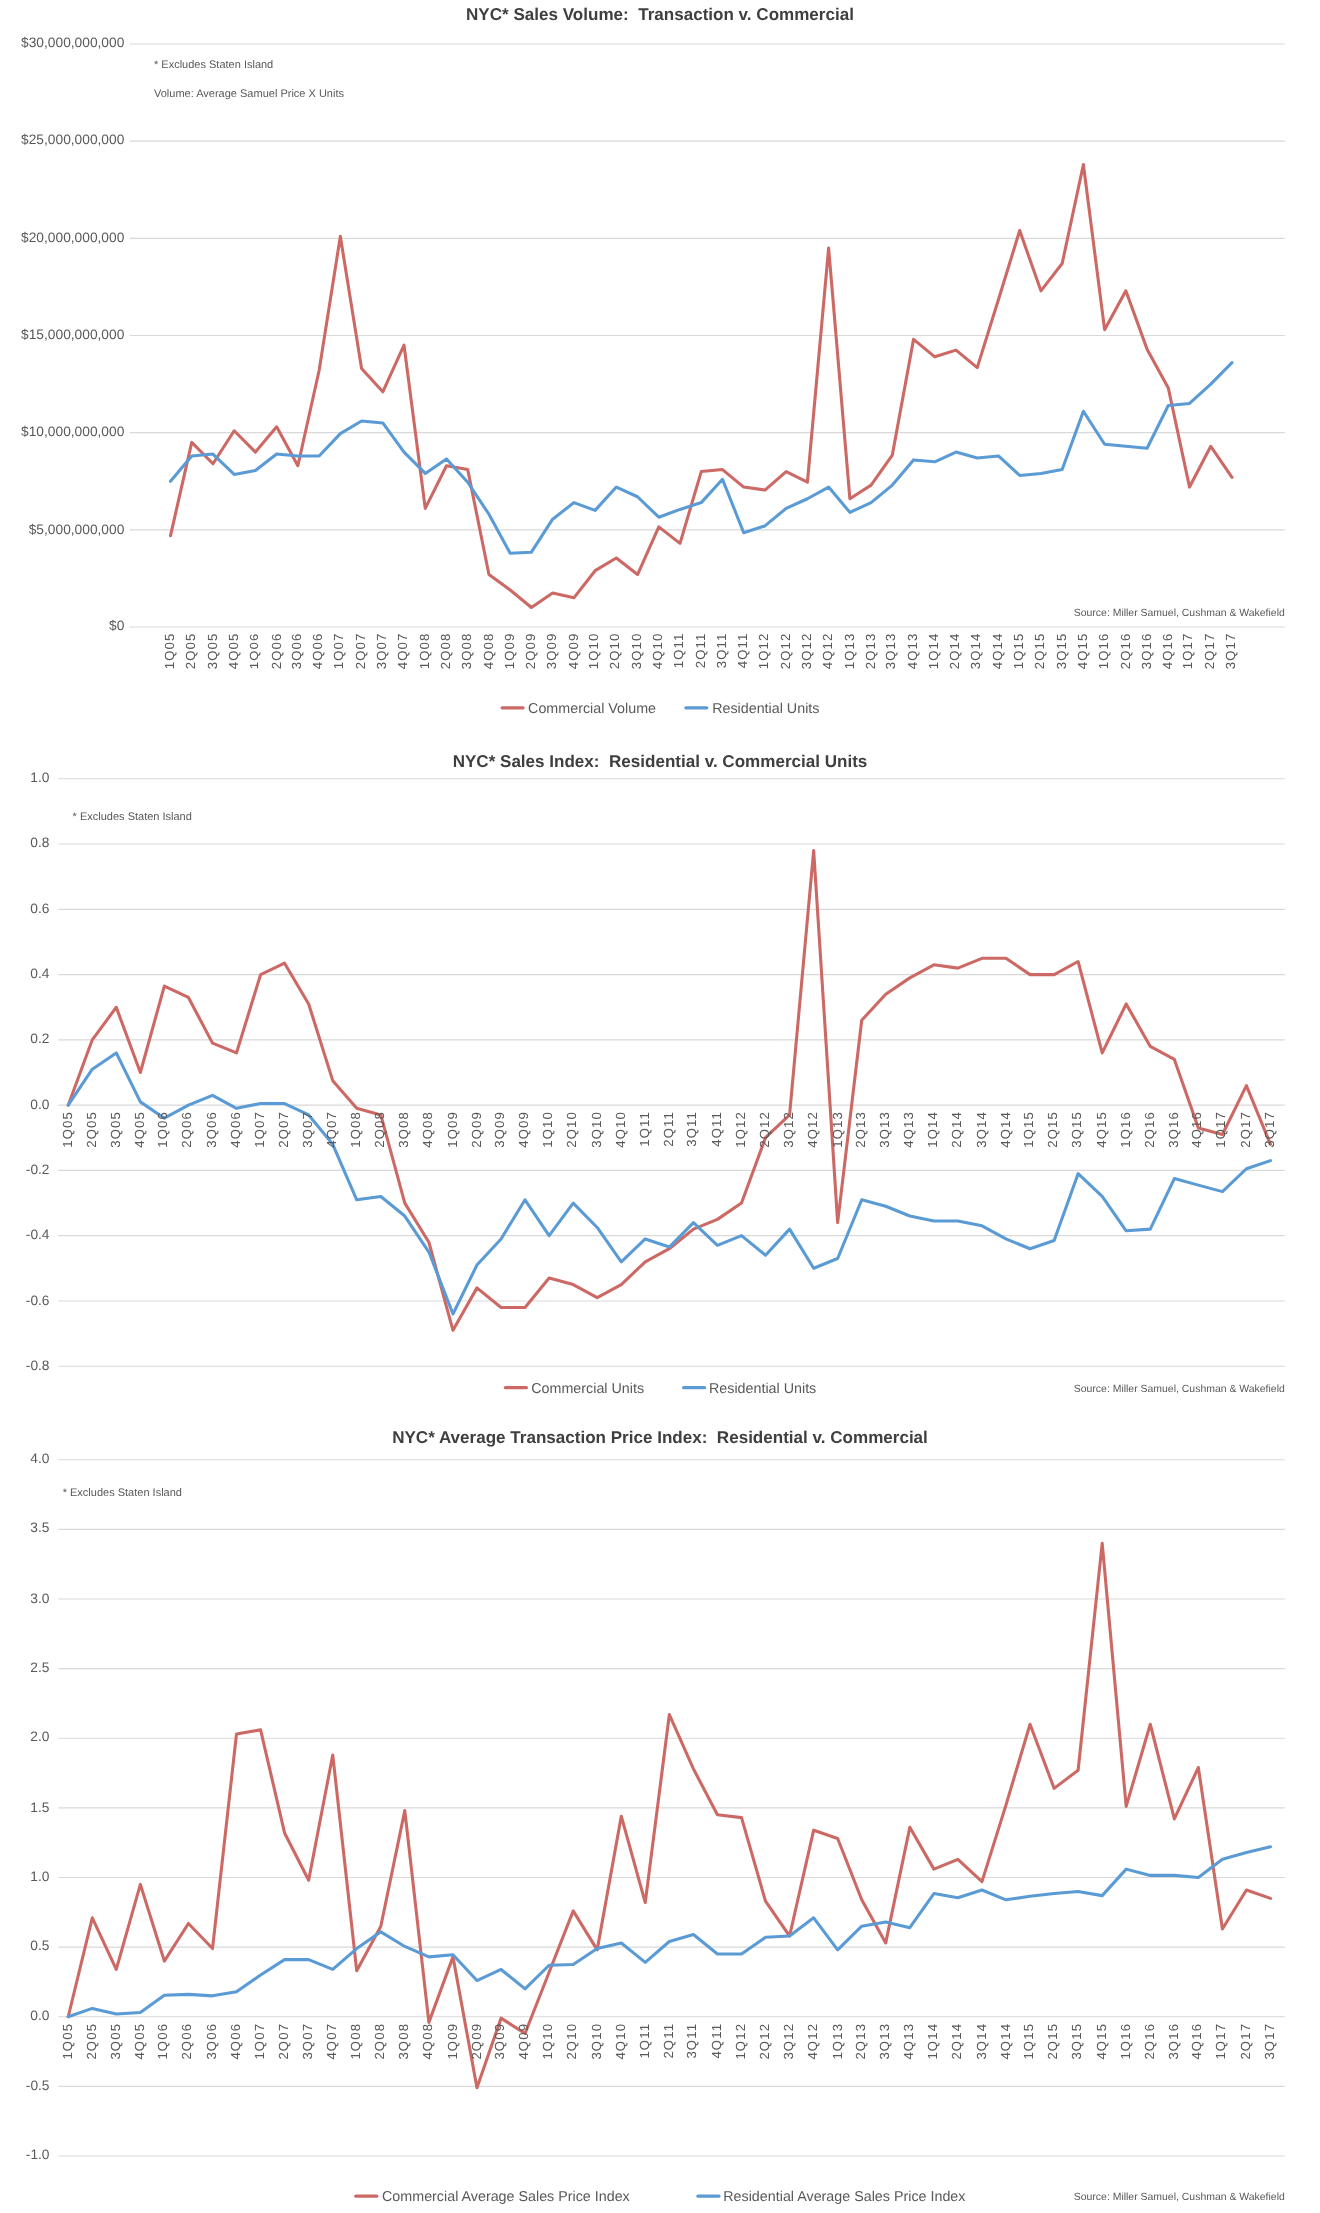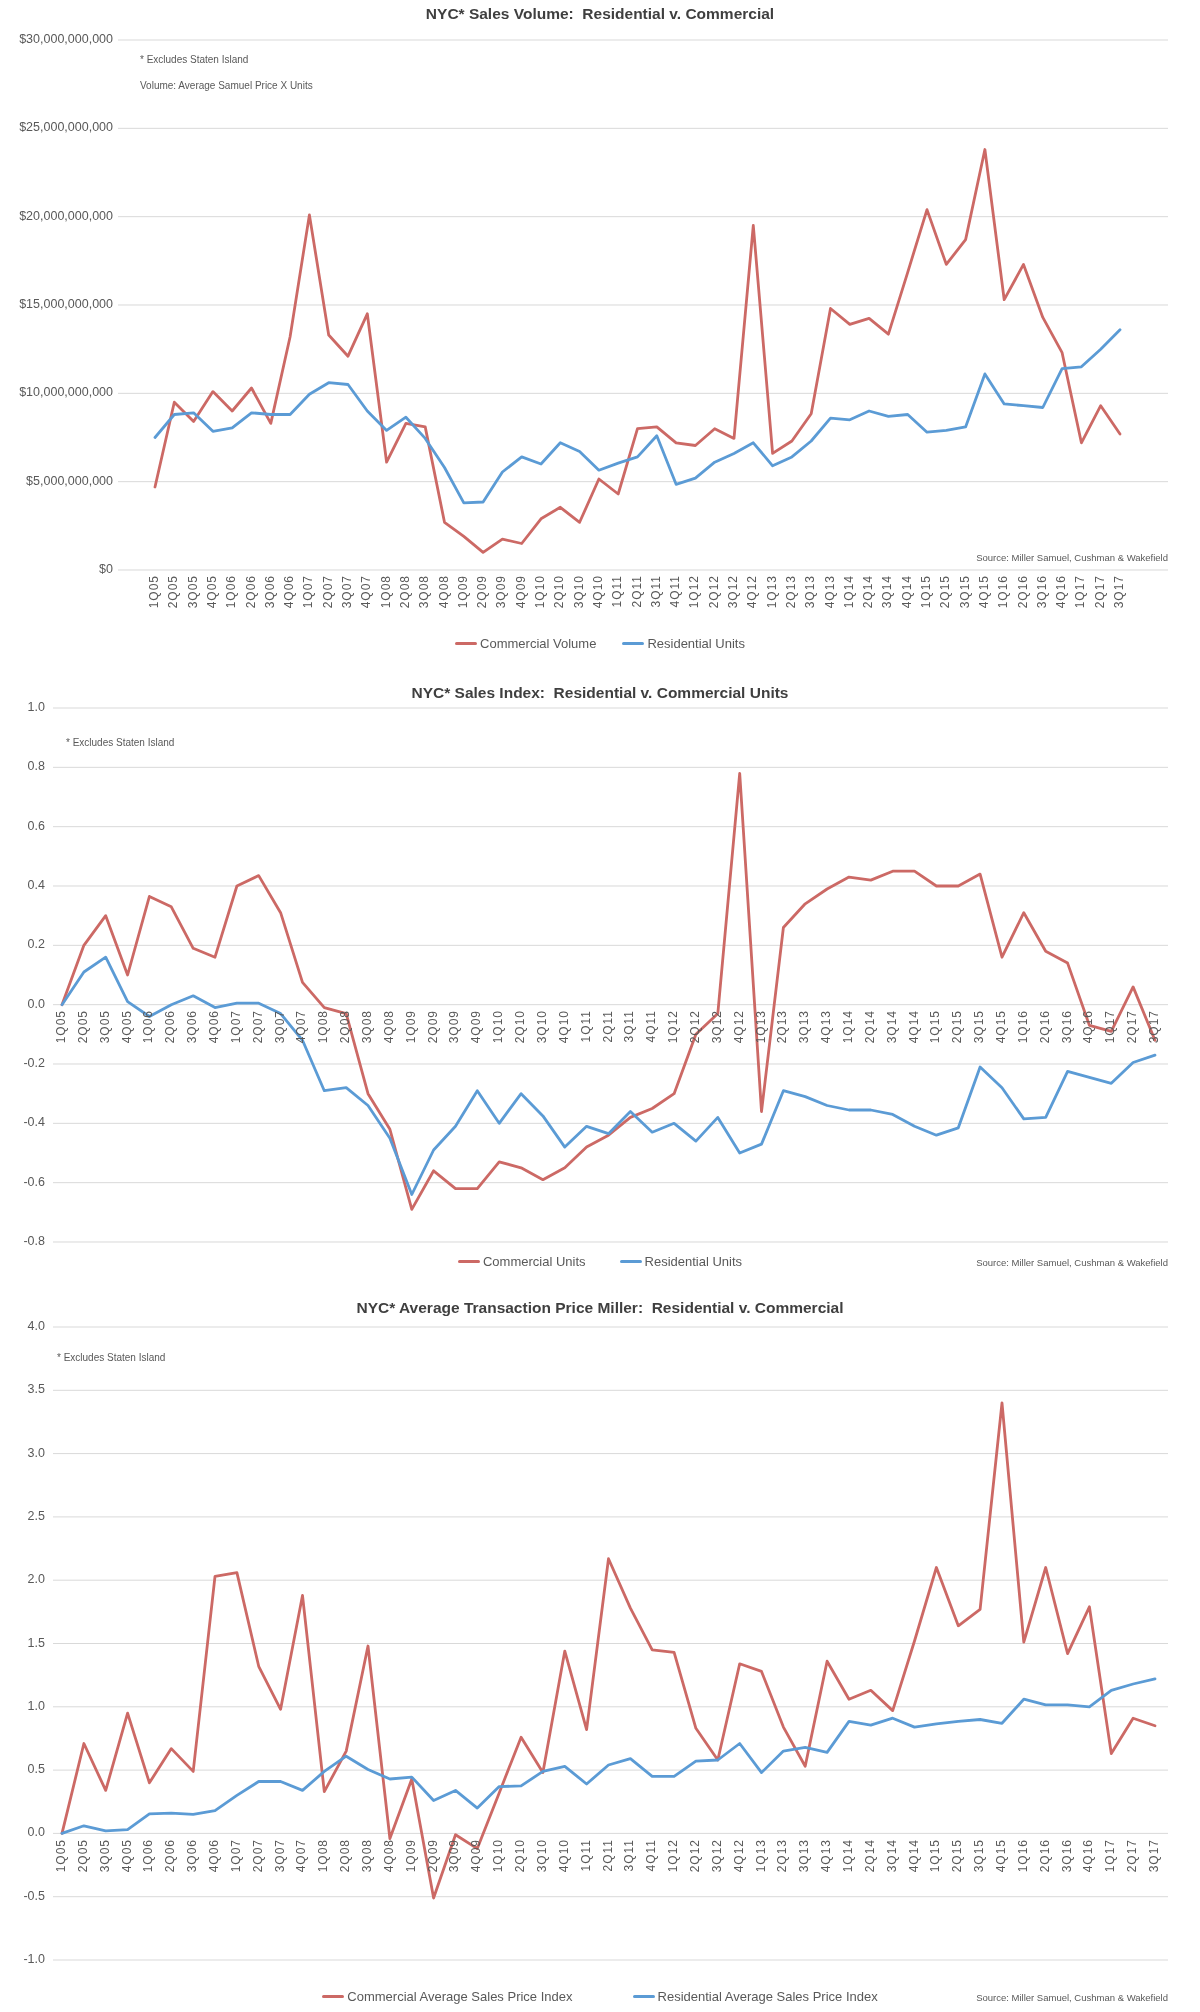--- a/index.html
+++ b/index.html
@@ -48,23 +48,23 @@
       <line x1="53" x2="1168" y1="1643.5" y2="1643.5" stroke="#D9D9D9" stroke-width="1"></line>
       <line x1="53" x2="1168" y1="1706.8" y2="1706.8" stroke="#D9D9D9" stroke-width="1"></line>
       <line x1="53" x2="1168" y1="1770.1" y2="1770.1" stroke="#D9D9D9" stroke-width="1"></line>
       <line x1="53" x2="1168" y1="1833.4" y2="1833.4" stroke="#D9D9D9" stroke-width="1"></line>
       <line x1="53" x2="1168" y1="1896.6999999999998" y2="1896.6999999999998" stroke="#D9D9D9" stroke-width="1"></line>
       <line x1="53" x2="1168" y1="1960" y2="1960" stroke="#D9D9D9" stroke-width="1"></line>
       <polyline points="62.0,1833.4 83.9,1743.5 105.7,1790.4 127.6,1713.1 149.4,1782.8 171.3,1748.6 193.2,1771.4 215.0,1576.4 236.9,1572.6 258.7,1666.3 280.6,1709.3 302.5,1595.4 324.3,1791.6 346.2,1751.1 368.0,1646.0 389.9,1838.5 411.8,1779.0 433.6,1898.0 455.5,1834.7 477.3,1848.6 499.2,1792.9 521.1,1737.2 542.9,1772.6 564.8,1651.1 586.6,1729.6 608.5,1558.7 630.4,1608.1 652.2,1649.8 674.1,1652.4 695.9,1728.3 717.8,1760.0 739.7,1663.8 761.5,1671.4 783.4,1727.1 805.2,1766.3 827.1,1661.2 849.0,1699.2 870.8,1690.3 892.7,1710.6 914.5,1641.0 936.4,1567.5 958.3,1625.8 980.1,1609.3 1002.0,1403.0 1023.8,1642.2 1045.7,1567.5 1067.6,1653.6 1089.4,1606.8 1111.3,1753.6 1133.1,1718.2 1155.0,1725.8" fill="none" stroke="#CC6965" stroke-width="2.8" stroke-linejoin="round" stroke-linecap="round"></polyline>
       <polyline points="62.0,1833.4 83.9,1825.8 105.7,1830.9 127.6,1829.6 149.4,1813.8 171.3,1813.1 193.2,1814.4 215.0,1810.6 236.9,1795.4 258.7,1781.5 280.6,1781.5 302.5,1790.4 324.3,1771.4 346.2,1756.2 368.0,1769.5 389.9,1779.0 411.8,1777.1 433.6,1800.5 455.5,1790.4 477.3,1808.1 499.2,1786.6 521.1,1785.9 542.9,1771.4 564.8,1766.3 586.6,1784.0 608.5,1765.0 630.4,1758.7 652.2,1776.4 674.1,1776.4 695.9,1761.2 717.8,1760.0 739.7,1743.5 761.5,1772.6 783.4,1751.1 805.2,1747.3 827.1,1752.4 849.0,1721.4 870.8,1725.2 892.7,1718.2 914.5,1727.1 936.4,1723.9 958.3,1721.4 980.1,1719.5 1002.0,1723.3 1023.8,1699.2 1045.7,1704.9 1067.6,1704.9 1089.4,1706.8 1111.3,1690.3 1133.1,1684.0 1155.0,1678.9" fill="none" stroke="#5B9BD5" stroke-width="2.8" stroke-linejoin="round" stroke-linecap="round"></polyline>
     </svg>
 
-  <div class="chart-title" id="title-0" style="top:5px">NYC* Sales Volume:  Residential v. Commercial</div>
+  <div class="chart-title" id="title-0" style="top:5px">NYC* Sales Volume:  Transaction v. Commercial</div>
   <div class="chart-title" id="title-1" style="top:684px">NYC* Sales Index:  Residential v. Commercial Units</div>
-  <div class="chart-title" id="title-2" style="top:1299px">NYC* Average Transaction Price Miller:  Residential v. Commercial</div>
+  <div class="chart-title" id="title-2" style="top:1299px">NYC* Average Transaction Price Index:  Residential v. Commercial</div>
 
   <div class="source" id="source-0" style="right:32px;top:552px">Source: Miller Samuel, Cushman &amp; Wakefield</div>
   <div class="source" id="source-1" style="right:32px;top:1257px">Source: Miller Samuel, Cushman &amp; Wakefield</div>
   <div class="source" id="source-2" style="right:32px;top:1992px">Source: Miller Samuel, Cushman &amp; Wakefield</div>
 
   <div id="labels-root">
       <span class="ylab" style="left: -87px; top: 32px;">$30,000,000,000</span>
       <span class="ylab" style="left: -87px; top: 120.333px;">$25,000,000,000</span>
       <span class="ylab" style="left: -87px; top: 208.666px;">$20,000,000,000</span>
       <span class="ylab" style="left: -87px; top: 296.999px;">$15,000,000,000</span>

